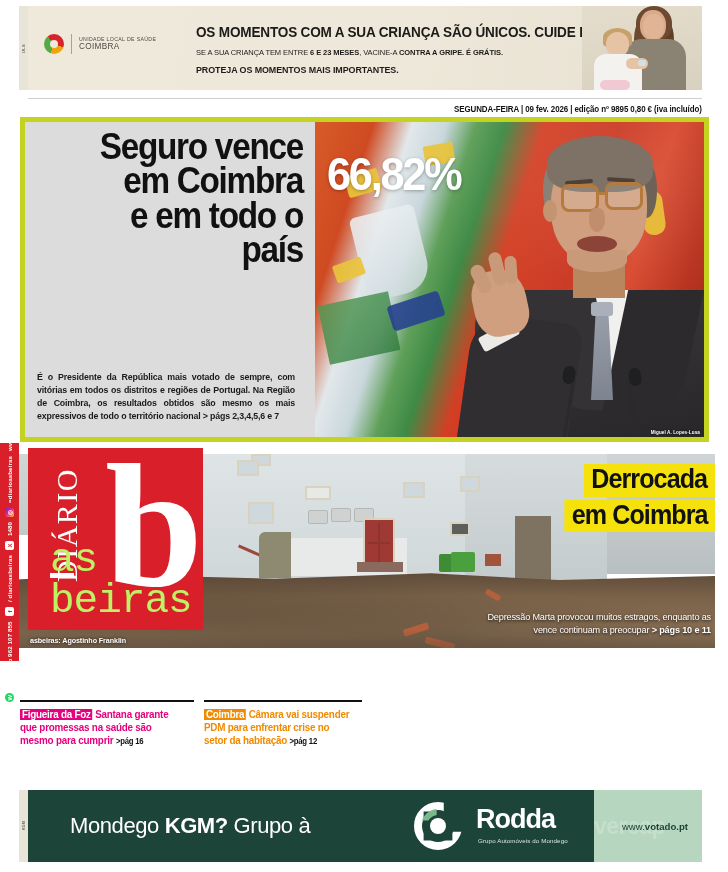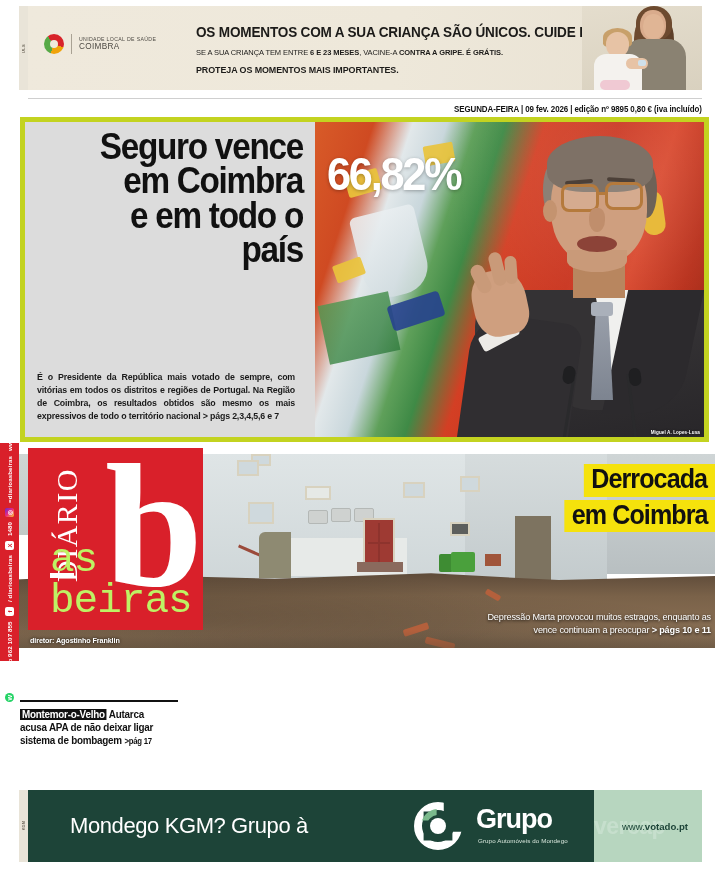--- a/index.html
+++ b/index.html
@@ -305,21 +305,21 @@
     writing-mode: vertical-rl; transform: rotate(180deg); white-space:nowrap; }
   .botad {
     position:absolute; left:28px; top:790px; width:674px; height:72px;
     background:#1d4438; overflow:hidden;
   }
   .botad-pale { position:absolute; right:0; top:0; width:108px; height:100%; background:#b7d6bf; }
   .botad-slogan {
     position:absolute; left:42px; top:50%; transform:translateY(-50%);
     font-size:22px; color:#fff; letter-spacing:-.4px; white-space:nowrap;
   }
-  .botad-slogan b { font-weight:normal;text-align:right; }
+  .botad-slogan b { font-weight:bold;text-align:right; }
   .rodda-mark { position:absolute; left:386px; top:12px; width:48px; height:48px; }
   .rm-ring {
     position:absolute; inset:0; border-radius:50%;
     border:8px solid #fff;
     clip-path: polygon(0 0, 62% 0, 62% 20%, 20% 20%, 20% 80%, 80% 80%, 80% 62%, 100% 62%, 100% 100%, 0 100%);
   }
   .rm-ring2 {
     position:absolute; inset:7px; border-radius:50%;
     border:6px solid #7ab98c;
     clip-path: polygon(0 34%, 46% 34%, 46% 0, 0 0);
@@ -506,43 +506,51 @@
       </div>
     </div>
   </div>
 
   <div class="logo">
     <div class="logo-b">b</div>
     <div class="logo-diario">DIÁRIO</div>
     <div class="logo-rule"></div>
     <div class="logo-beiras">as beiras</div>
   </div>
-  <div class="director">diretor: Agostinho Franklin</div>
+  <div class="director">asbeiras: Agostinho Franklin</div>
 
   <div class="teasers">
-    <div class="teaser t3">
+    <div class="teaser t1">
       <div class="t-rule"></div>
-      <div class="t-body c-black">
-        <span class="t-tag tag-black">Montemor-o-Velho</span>
-        <span>Autarca acusa APA de não deixar ligar sistema de bombagem</span>
-        <span class="t-page c-black">&gt;pág 17</span>
+      <div class="t-body c-pink">
+        <span class="t-tag tag-pink">Figueira da Foz</span>
+        <span>Santana garante que promessas na saúde são mesmo para cumprir</span>
+        <span class="t-page c-black">&gt;pág 16</span>
+      </div>
+    </div>
+    <div class="teaser t2">
+      <div class="t-rule"></div>
+      <div class="t-body c-orange">
+        <span class="t-tag tag-orange">Coimbra</span>
+        <span>Câmara vai suspender PDM para enfrentar crise no setor da habitação</span>
+        <span class="t-page c-black">&gt;pág 12</span>
       </div>
     </div>
   </div>
 
   <div class="botad-spine">
     <span>KGM</span>
   </div>
   <div class="botad">
     <div class="botad-pale"></div>
     <div class="botad-slogan"><span>Mondego </span><b>KGM?</b><span> Grupo à</span></div>
     <div class="rodda-mark">
       <div class="rm-ring"></div>
       <div class="rm-ring2"></div>
       <div class="rm-dot"></div>
     </div>
-    <div class="rodda-name">Grupo</div>
+    <div class="rodda-name">Rodda</div>
     <div class="rodda-sub">Grupo Automóveis do Mondego</div>
     <div class="botad-ghost">vercap</div>
     <div class="botad-url"><span>www.</span><b>votado.pt</b></div>
   </div>
 
 </div>
 
 </body></html>

